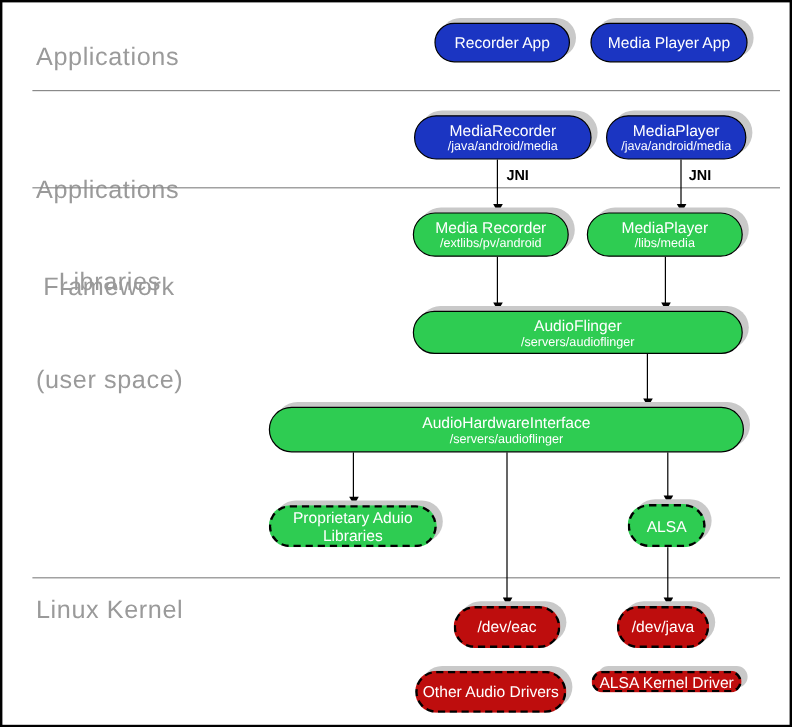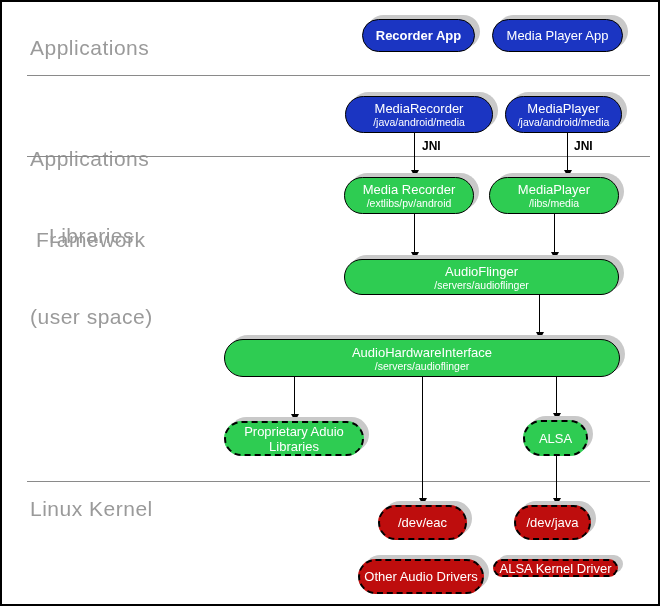--- a/index.html
+++ b/index.html
@@ -30,33 +30,33 @@
     color:#fff;display:flex;flex-direction:column;align-items:center;
     justify-content:center;text-align:center;box-sizing:border-box;
     box-shadow:5px -4px 0 #c9c9c9;z-index:2;
   }
   .blue{background:#1b35c2;}
   .green{background:#2ecc52;}
   .red{background:#be0d0d;}
   .dashed{border:2px dashed #000;}
   .l1{font-size:13px;line-height:15px;}
   .l2{font-size:10.5px;line-height:12px;}
-  #p-recorder-app{left:360px;top:17px;width:113px;height:33px;font-weight:bold;}
+  #p-recorder-app{left:360px;top:17px;width:113px;height:33px;}
   #p-media-player-app{left:490px;top:17px;width:131px;height:33px;}
   #p-media-recorder-fw{left:343px;top:94px;width:148px;height:37px;}
   #p-media-player-fw{left:503px;top:94px;width:117px;height:37px;}
   #p-media-recorder-lib{left:342px;top:175px;width:130px;height:37px;}
   #p-media-player-lib{left:487px;top:175px;width:130px;height:37px;}
   #p-audio-flinger{left:342px;top:257px;width:275px;height:36px;text-align:right;}
   #p-ahi{left:222px;top:337px;width:396px;height:38px;}
   #p-proprietary{left:222px;top:419px;width:140px;height:35px;}
   #p-alsa{left:521px;top:418px;width:65px;height:36px;}
   #p-dev-eac{left:376px;top:503px;width:89px;height:35px;}
   #p-dev-audio{left:512px;top:503px;width:77px;height:35px;}
-  #p-other-drivers{left:356px;top:557px;width:126px;height:35px;}
+  #p-other-drivers{left:344px;top:557px;width:126px;height:35px;}
   #p-alsa-kernel{left:491px;top:557px;width:125px;height:18px;}
   
   .arrow{position:absolute;width:0;border-left:1px solid #000;z-index:1;}
   .arrow::after{
     content:"";position:absolute;bottom:-1px;left:-4.5px;
     border-left:4px solid transparent;border-right:4px solid transparent;
     border-top:7px solid #000;
   }
   #a1{left:412px;top:131px;height:43px;}
   #a2{left:565px;top:131px;height:43px;}

